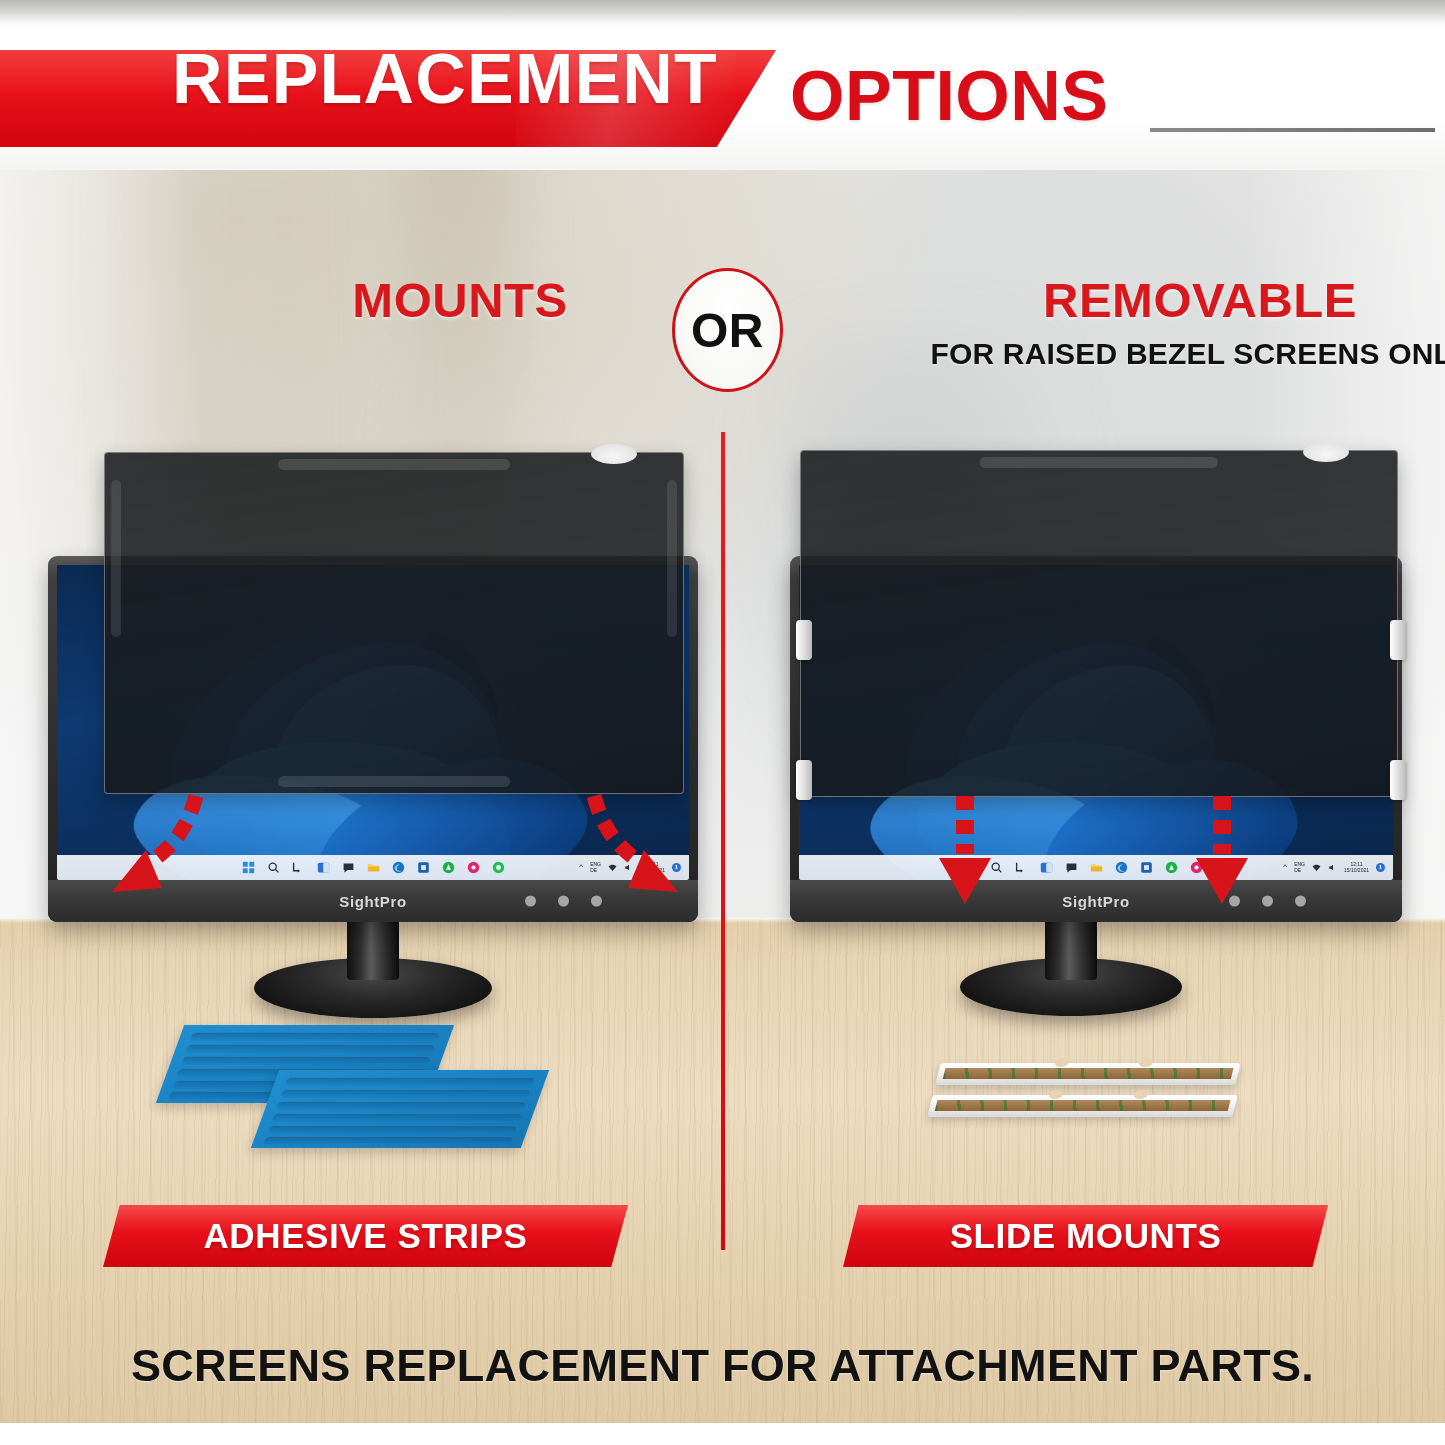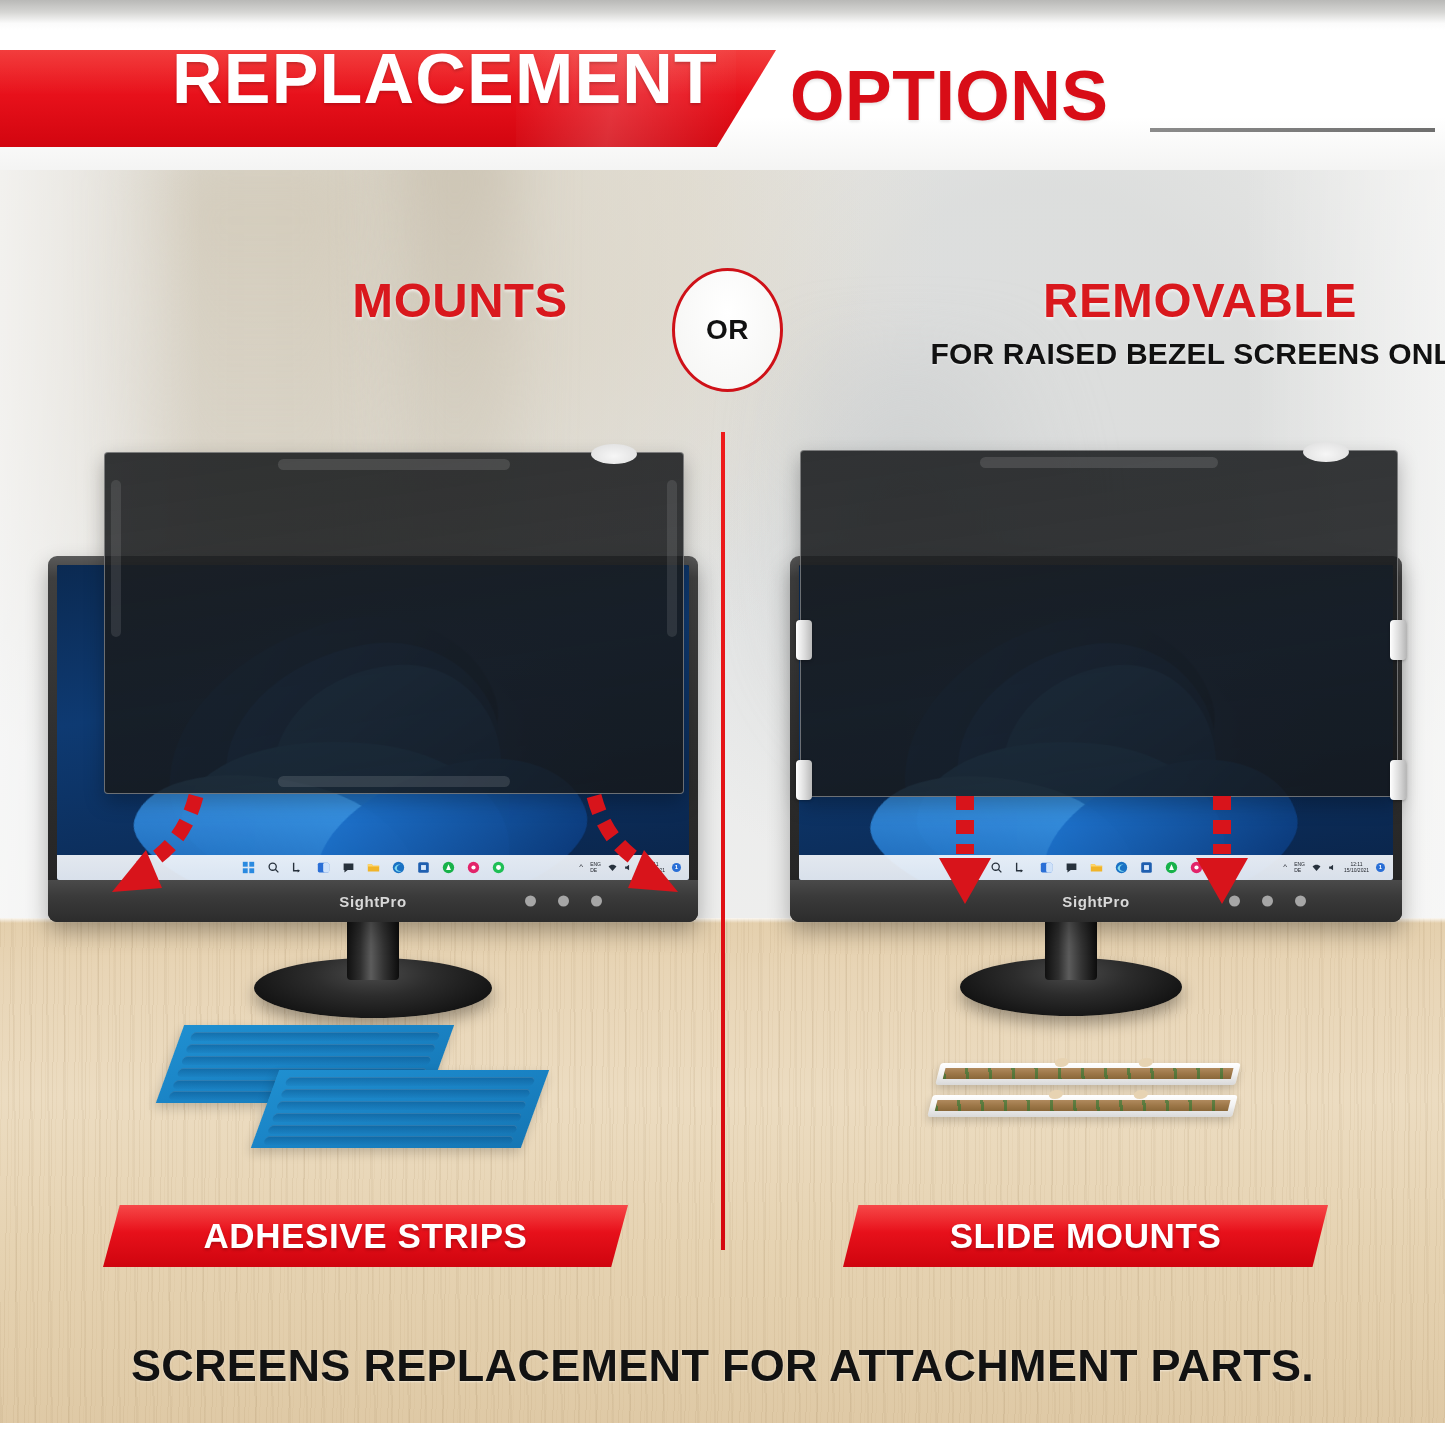--- a/index.html
+++ b/index.html
@@ -132,21 +132,21 @@
     text-shadow:0 1px 2px rgba(255,255,255,.6);}
   #sec-left{left:130px;top:272px;width:660px;}
   #sec-right{left:680px;top:272px;width:1040px;}
   #sec-right .sub{letter-spacing:0.2px;}
 
   .or-badge{
     position:absolute;left:672px;top:268px;width:105px;height:118px;z-index:34;
     border:3px solid #cf1118;border-radius:50%;
     background:radial-gradient(ellipse at 50% 35%,#ffffff,#f4f4f2);
     display:flex;align-items:center;justify-content:center;
-    font-size:28px;font-weight:bold;color:#111;letter-spacing:0.5px;
+    font-size:48px;font-weight:bold;color:#111;letter-spacing:0.5px;
   }
 
   .divider{
     position:absolute;left:721px;top:432px;width:4px;height:818px;z-index:33;
     background:linear-gradient(180deg,#ef1b1b,#d5080f);
   }
 
   
   .monitor{position:absolute;z-index:20;}
   .mon-body{

